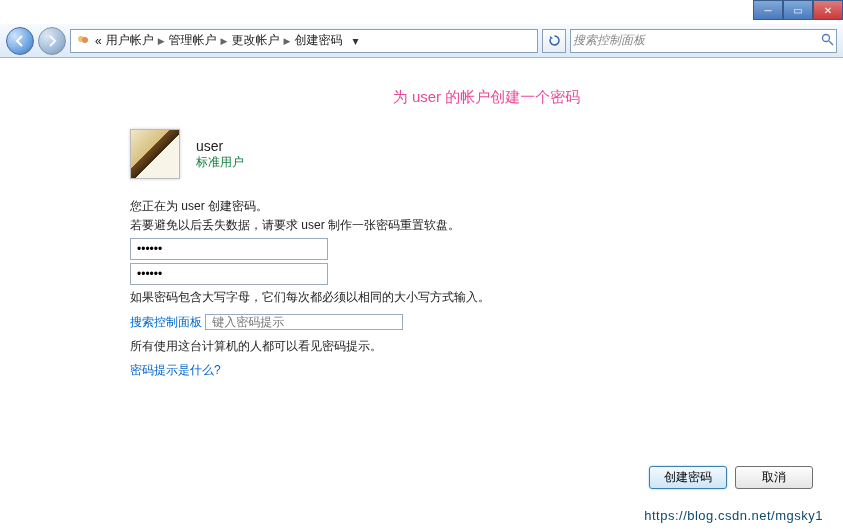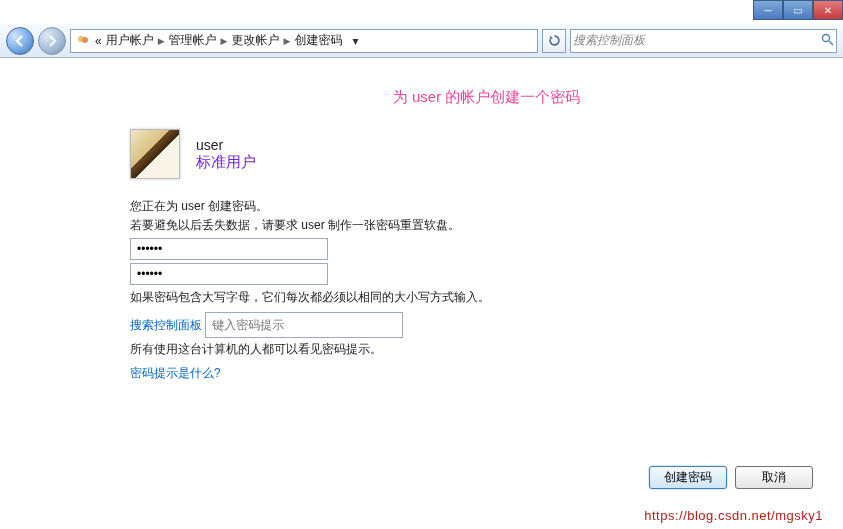--- a/index.html
+++ b/index.html
@@ -22,32 +22,32 @@
 .refresh { width: 24px; height: 24px; border: 1px solid #8aa0b8; background: linear-gradient(#fdfdfe,#e8eef6); display: flex; align-items: center; justify-content: center; font-size: 12px; color: #2a5aa0; }
 .search { width: 267px; height: 24px; border: 1px solid #8aa0b8; background: #fff; display: flex; align-items: center; padding: 0 2px; font-size: 12px; color: #888; font-style: italic; }
 .search .mag { margin-left: auto; color: #4a7abf; font-style: normal; }
 
 
 .content { position: absolute; top: 58px; left: 0; right: 0; bottom: 0; padding: 30px 0 0 130px; font-size: 12px; color: #222; }
 .heading { color: #ec4899; font-size: 15px; margin-bottom: 22px; font-weight: normal; text-align: center; }
 .userrow { display: flex; align-items: center; gap: 16px; margin-bottom: 18px; }
 .avatar { width: 50px; height: 50px; border: 1px solid #bbb; background: linear-gradient(135deg,#f0e8c8 0%,#d8c080 40%,#704820 40%,#3a2810 55%,#f8f4e8 55%); box-shadow: 0 0 3px rgba(0,0,0,.2); }
 .uname { font-size: 14px; color: #222; }
-.utype { font-size: 15px; color: #6d28d9; }
+.utype { font-size: 12px; color: #15803d; }
 .line { margin: 0 0; line-height: 1.6; max-width: 560px; }
 .bold { font-weight: bold; }
 .pw { width: 198px; height: 22px; border: 1px solid #9aaabf; padding: 2px 6px; font-size: 12px; margin: 3px 0; display: block; }
-.hint { width: 198px; height: 26px; border: 1px solid #9aaabf; padding: 2px 6px; font-size: 12px; color: #888; margin-top: 4px; }
+.hint { width: 198px; height: 16px; border: 1px solid #9aaabf; padding: 2px 6px; font-size: 12px; color: #888; margin-top: 4px; }
 .link { color: #0066cc; cursor: pointer; margin: 6px 0; display: inline-block; }
 
 .footer { position: absolute; bottom: 40px; right: 30px; display: flex; gap: 8px; }
 .btn { min-width: 78px; height: 23px; border: 1px solid #707070; border-radius: 3px; background: linear-gradient(#fdfdfd,#e4e4e4); font-size: 12px; padding: 0 12px; }
 .btn.primary { border: 1px solid #3c7fb1; box-shadow: 0 0 2px #6ebff5; background: linear-gradient(#f4f9fe,#cde6f7); }
 
-.watermark { position: absolute; bottom: 6px; right: 20px; font-size: 13px; color: #b91c1c; letter-spacing: .5px; }
+.watermark { position: absolute; bottom: 6px; right: 20px; font-size: 13px; color: #0c4a6e; letter-spacing: .5px; }
 
 .icon-small { width:16px; height:16px; display:inline-flex; align-items:center; justify-content:center; font-size:12px; }
 </style>
 </head>
 <body>
 
 <div class="winctrl">
   <div class="wb-min">─</div>
   <div class="wb-max">▭</div>
   <div class="wb-close">✕</div>

